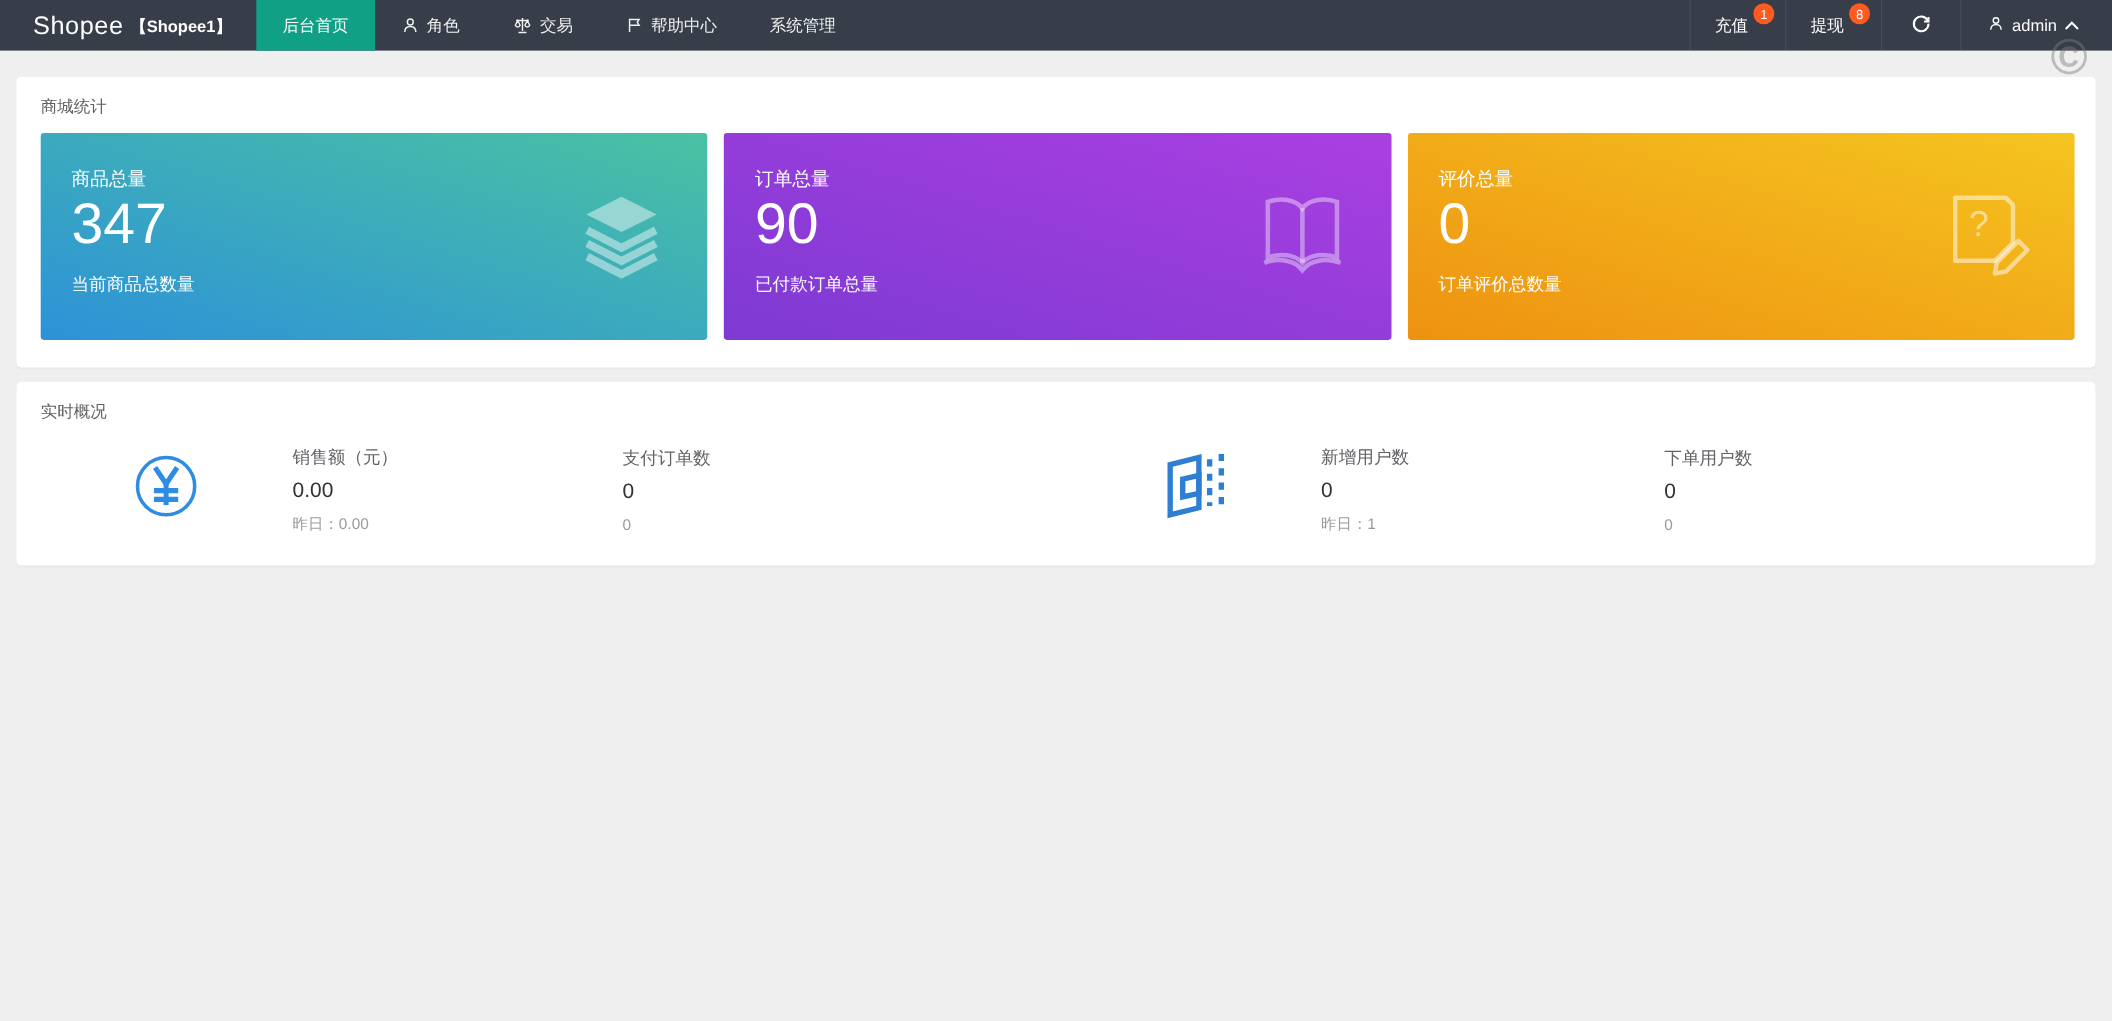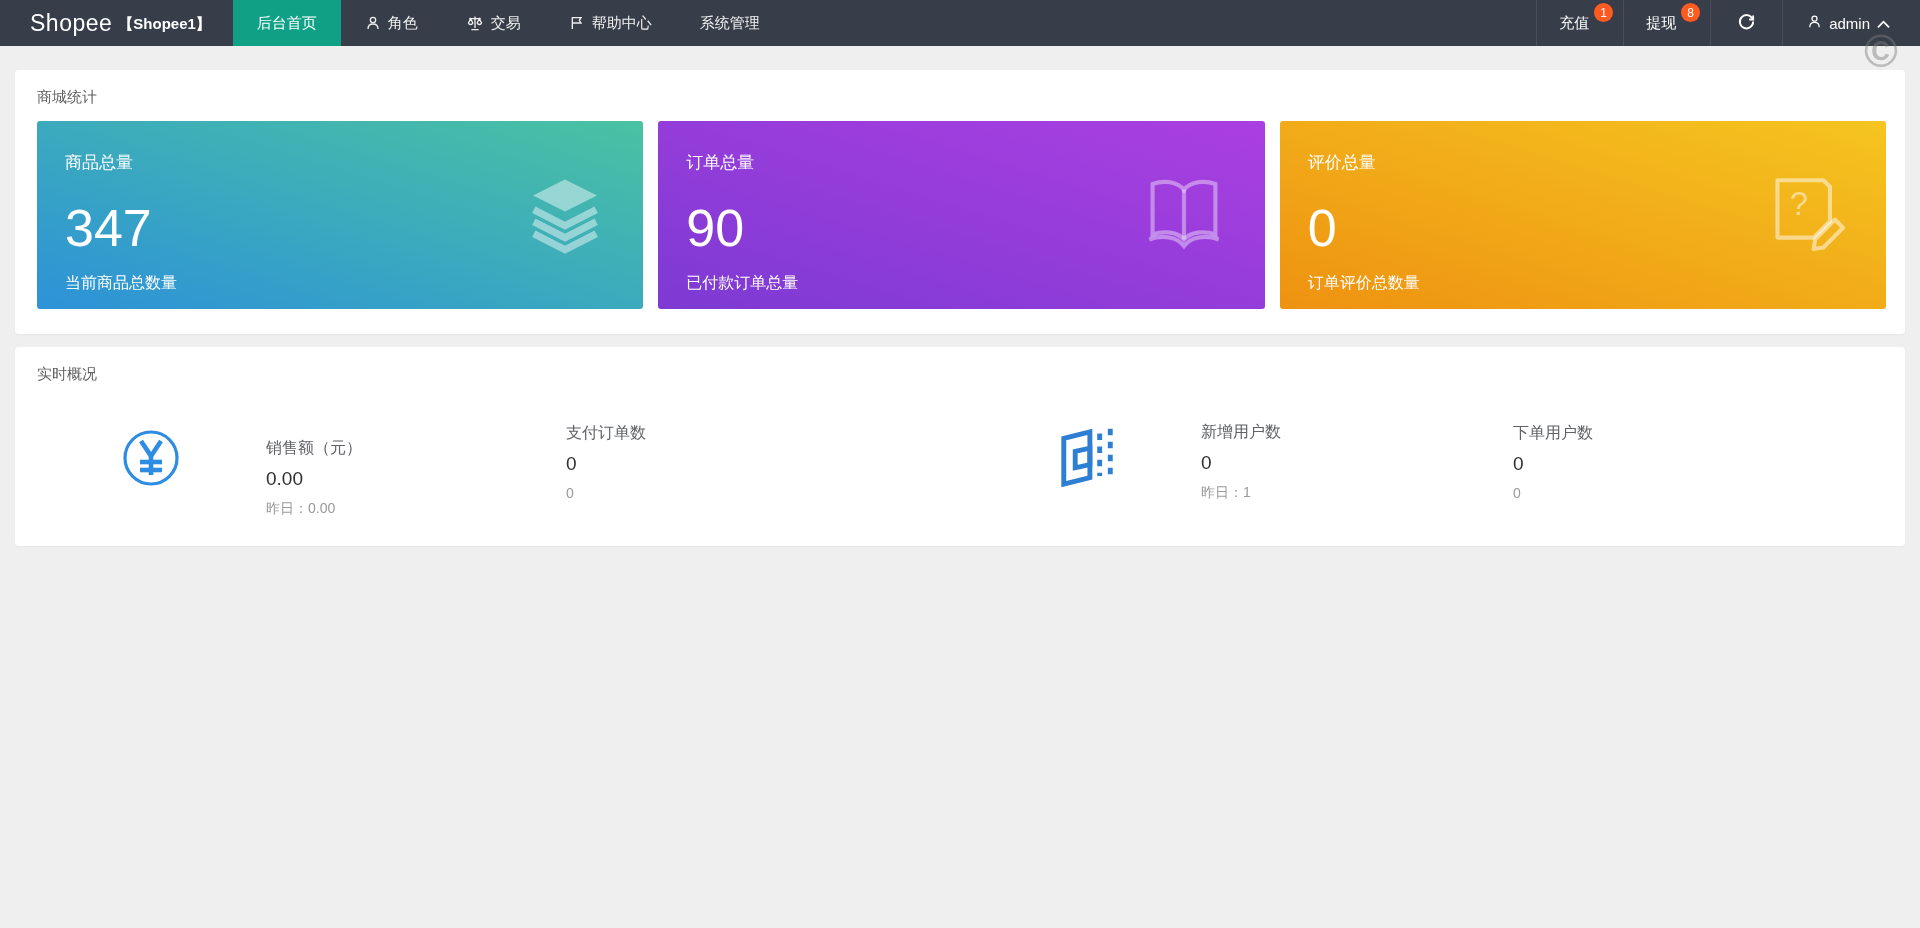--- a/index.html
+++ b/index.html
@@ -50,33 +50,33 @@
   .panel-1 { margin-top:24px; }
   .panel-2 { margin-top:13px; padding-bottom:28px; }
   .panel-title { font-size:15px; color:#5f5f5f; }
   
   .cards { display:flex; gap:15px; margin-top:14px; }
   .stat-card {
     flex:1; height:188px; border-radius:3px; color:#fff; position:relative;
     padding:30px 28px; overflow:hidden;
   }
   .card-label { font-size:17px; }
-  .card-value { font-size:52px; font-weight:400; margin-top:26px; line-height:1.1; }
+  .card-value { font-size:52px; font-weight:400; margin-top:2px; line-height:1.1; }
   .card-desc { font-size:16px; margin-top:16px; }
   .card-icon { position:absolute; right:38px; top:50%; transform:translateY(-50%); }
   
   .rt-row { display:flex; align-items:center; margin-top:18px; }
   .rt-icon { flex:none; }
   .yen-wrap { margin-left:84px; }
   .bld-wrap { }
   .rt-col { padding-top:4px; }
   .rt-col .rt-label { font-size:16px; color:#606266; }
   .rt-col .rt-value { font-size:19px; color:#303133; margin-top:9px; }
   .rt-col .rt-sub   { font-size:14px; color:#9a9a9a; margin-top:10px; }
-  .col-1 { margin-left:85px; width:300px;margin-top:32px; }
+  .col-1 { margin-left:85px; width:300px; }
   .col-2 { width:488px; }
   .col-3 { margin-left:85px; width:312px; }
   .col-4 { flex:1; }
 </style>
 </head>
 <body>
 
 <div class="navbar">
   <div class="logo">
     <span class="logo-brand">Shopee</span>

